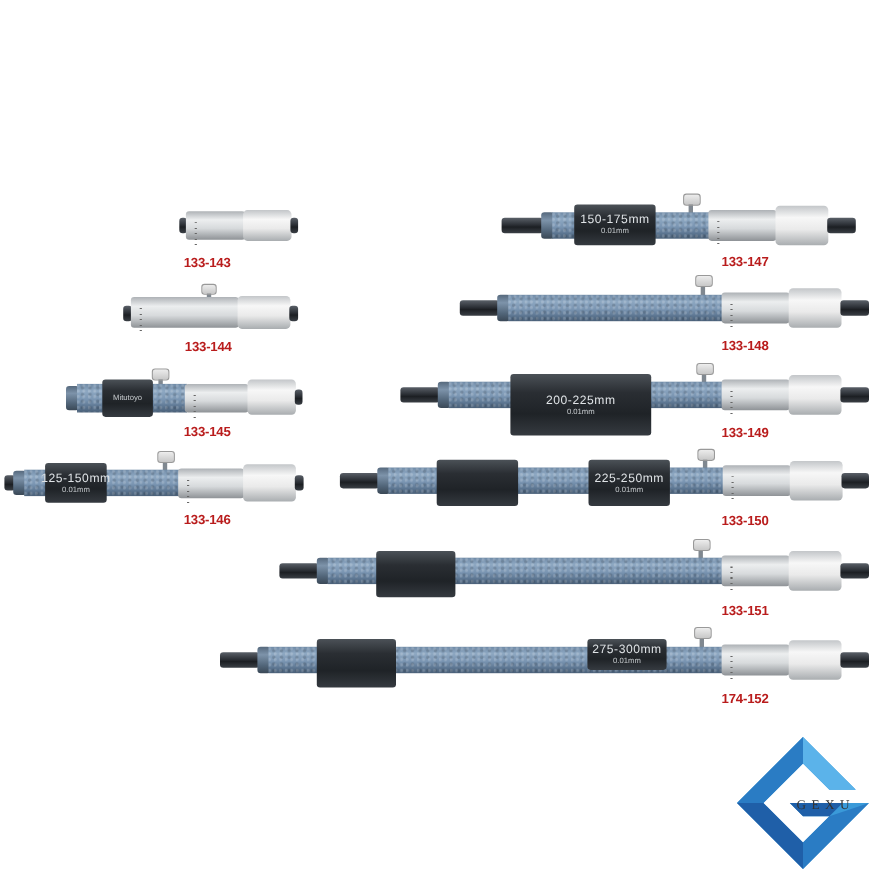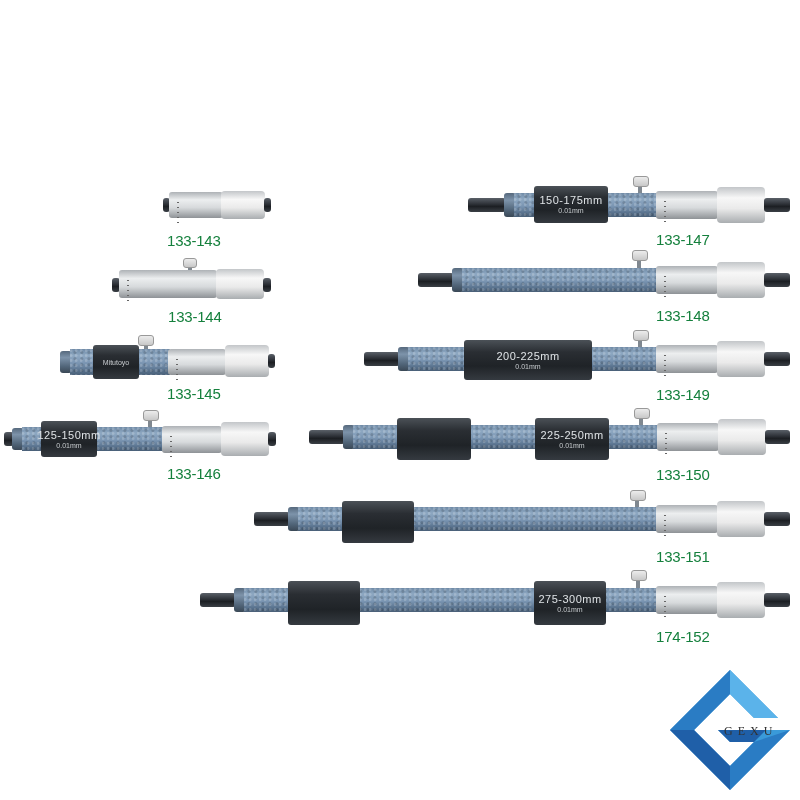--- a/index.html
+++ b/index.html
@@ -44,21 +44,21 @@
   .knurl {
     background: linear-gradient(#c3c6c9, #f7f7f7 30%, #eaeaea 60%, #a9adb0);
     border-radius: 4px;
   }
   .lock {
     background: linear-gradient(#ececec, #c8c8c8);
     border: 1px solid #999; border-radius: 3px;
   }
   .lock-stem { background: #808890; }
   .label {
-    position: absolute; font-weight: normal; font-size: 15px; color: #15803d;
+    position: absolute; font-weight: bold; font-size: 12px; color: #b91c1c;
     letter-spacing: -0.2px; white-space: nowrap;
   }
   .logo { position: absolute; left: 668px; top: 668px; width: 124px; height: 124px; }
   .logo-text {
     position: absolute; left: 724px; top: 724px; font-family: "Liberation Serif", serif;
     font-size: 12px; letter-spacing: 5px; color: #333;
   }
 </style>
 </head>
 <body>
@@ -104,21 +104,21 @@
   <div class="part sleeve" style="left:37px;top:11px;width:56px;height:36px;">
     <span class="range">125-150mm</span>
     <span class="res">0.01mm</span>
   </div>
   <div class="part thimble" style="left:158px;top:16px;width:60px;height:27px;"></div>
   <div class="part knurl" style="left:217px;top:12px;width:48px;height:34px;"></div>
   <div class="part tip" style="left:264px;top:22px;width:8px;height:14px;"></div>
 </div>
 <div class="label" style="left:167px;top:465px;">133-146</div>
 
-<div class="tool" style="left:468px;top:176px;width:322px;height:50px;">
+<div class="tool" style="left:456px;top:176px;width:322px;height:50px;">
   <div class="part lock-stem" style="left:170px;top:7px;width:4px;height:12px;"></div>
   <div class="part lock" style="left:165px;top:0;width:14px;height:9px;"></div>
   <div class="part tip" style="left:0;top:22px;width:38px;height:14px;"></div>
   <div class="part rod-end" style="left:36px;top:17px;width:12px;height:24px;"></div>
   <div class="part rod" style="left:46px;top:17px;width:144px;height:24px;"></div>
   <div class="part sleeve" style="left:66px;top:10px;width:74px;height:37px;">
     <span class="range">150-175mm</span>
     <span class="res">0.01mm</span>
   </div>
   <div class="part thimble" style="left:188px;top:15px;width:62px;height:28px;"></div>
@@ -138,21 +138,21 @@
   <div class="part tip" style="left:346px;top:23px;width:26px;height:14px;"></div>
 </div>
 <div class="label" style="left:656px;top:307px;">133-148</div>
 
 <div class="tool" style="left:364px;top:330px;width:426px;height:52px;">
   <div class="part lock-stem" style="left:274px;top:7px;width:4px;height:13px;"></div>
   <div class="part lock" style="left:269px;top:0;width:14px;height:9px;"></div>
   <div class="part tip" style="left:0;top:22px;width:36px;height:14px;"></div>
   <div class="part rod-end" style="left:34px;top:17px;width:12px;height:24px;"></div>
   <div class="part rod" style="left:44px;top:17px;width:250px;height:24px;"></div>
-  <div class="part sleeve" style="left:100px;top:10px;width:128px;height:40px;">
+  <div class="part sleeve" style="left:100px;top:10px;width:128px;height:56px;">
     <span class="range">200-225mm</span>
     <span class="res">0.01mm</span>
   </div>
   <div class="part thimble" style="left:292px;top:15px;width:62px;height:28px;"></div>
   <div class="part knurl" style="left:353px;top:11px;width:48px;height:36px;"></div>
   <div class="part tip" style="left:400px;top:22px;width:26px;height:14px;"></div>
 </div>
 <div class="label" style="left:656px;top:386px;">133-149</div>
 
 <div class="tool" style="left:309px;top:408px;width:481px;height:54px;">
@@ -185,21 +185,21 @@
 </div>
 <div class="label" style="left:656px;top:548px;">133-151</div>
 
 <div class="tool" style="left:200px;top:570px;width:590px;height:56px;">
   <div class="part lock-stem" style="left:436px;top:7px;width:4px;height:13px;"></div>
   <div class="part lock" style="left:431px;top:0;width:14px;height:9px;"></div>
   <div class="part tip" style="left:0;top:23px;width:36px;height:14px;"></div>
   <div class="part rod-end" style="left:34px;top:18px;width:12px;height:24px;"></div>
   <div class="part rod" style="left:44px;top:18px;width:414px;height:24px;"></div>
   <div class="part sleeve" style="left:88px;top:11px;width:72px;height:44px;"></div>
-  <div class="part sleeve" style="left:334px;top:11px;width:72px;height:44px;">
+  <div class="part sleeve" style="left:334px;top:11px;width:72px;height:28px;">
     <span class="range">275-300mm</span>
     <span class="res">0.01mm</span>
   </div>
   <div class="part thimble" style="left:456px;top:16px;width:62px;height:28px;"></div>
   <div class="part knurl" style="left:517px;top:12px;width:48px;height:36px;"></div>
   <div class="part tip" style="left:564px;top:23px;width:26px;height:14px;"></div>
 </div>
 <div class="label" style="left:656px;top:628px;">174-152</div>
 
 <svg class="logo" viewBox="0 0 124 124">

